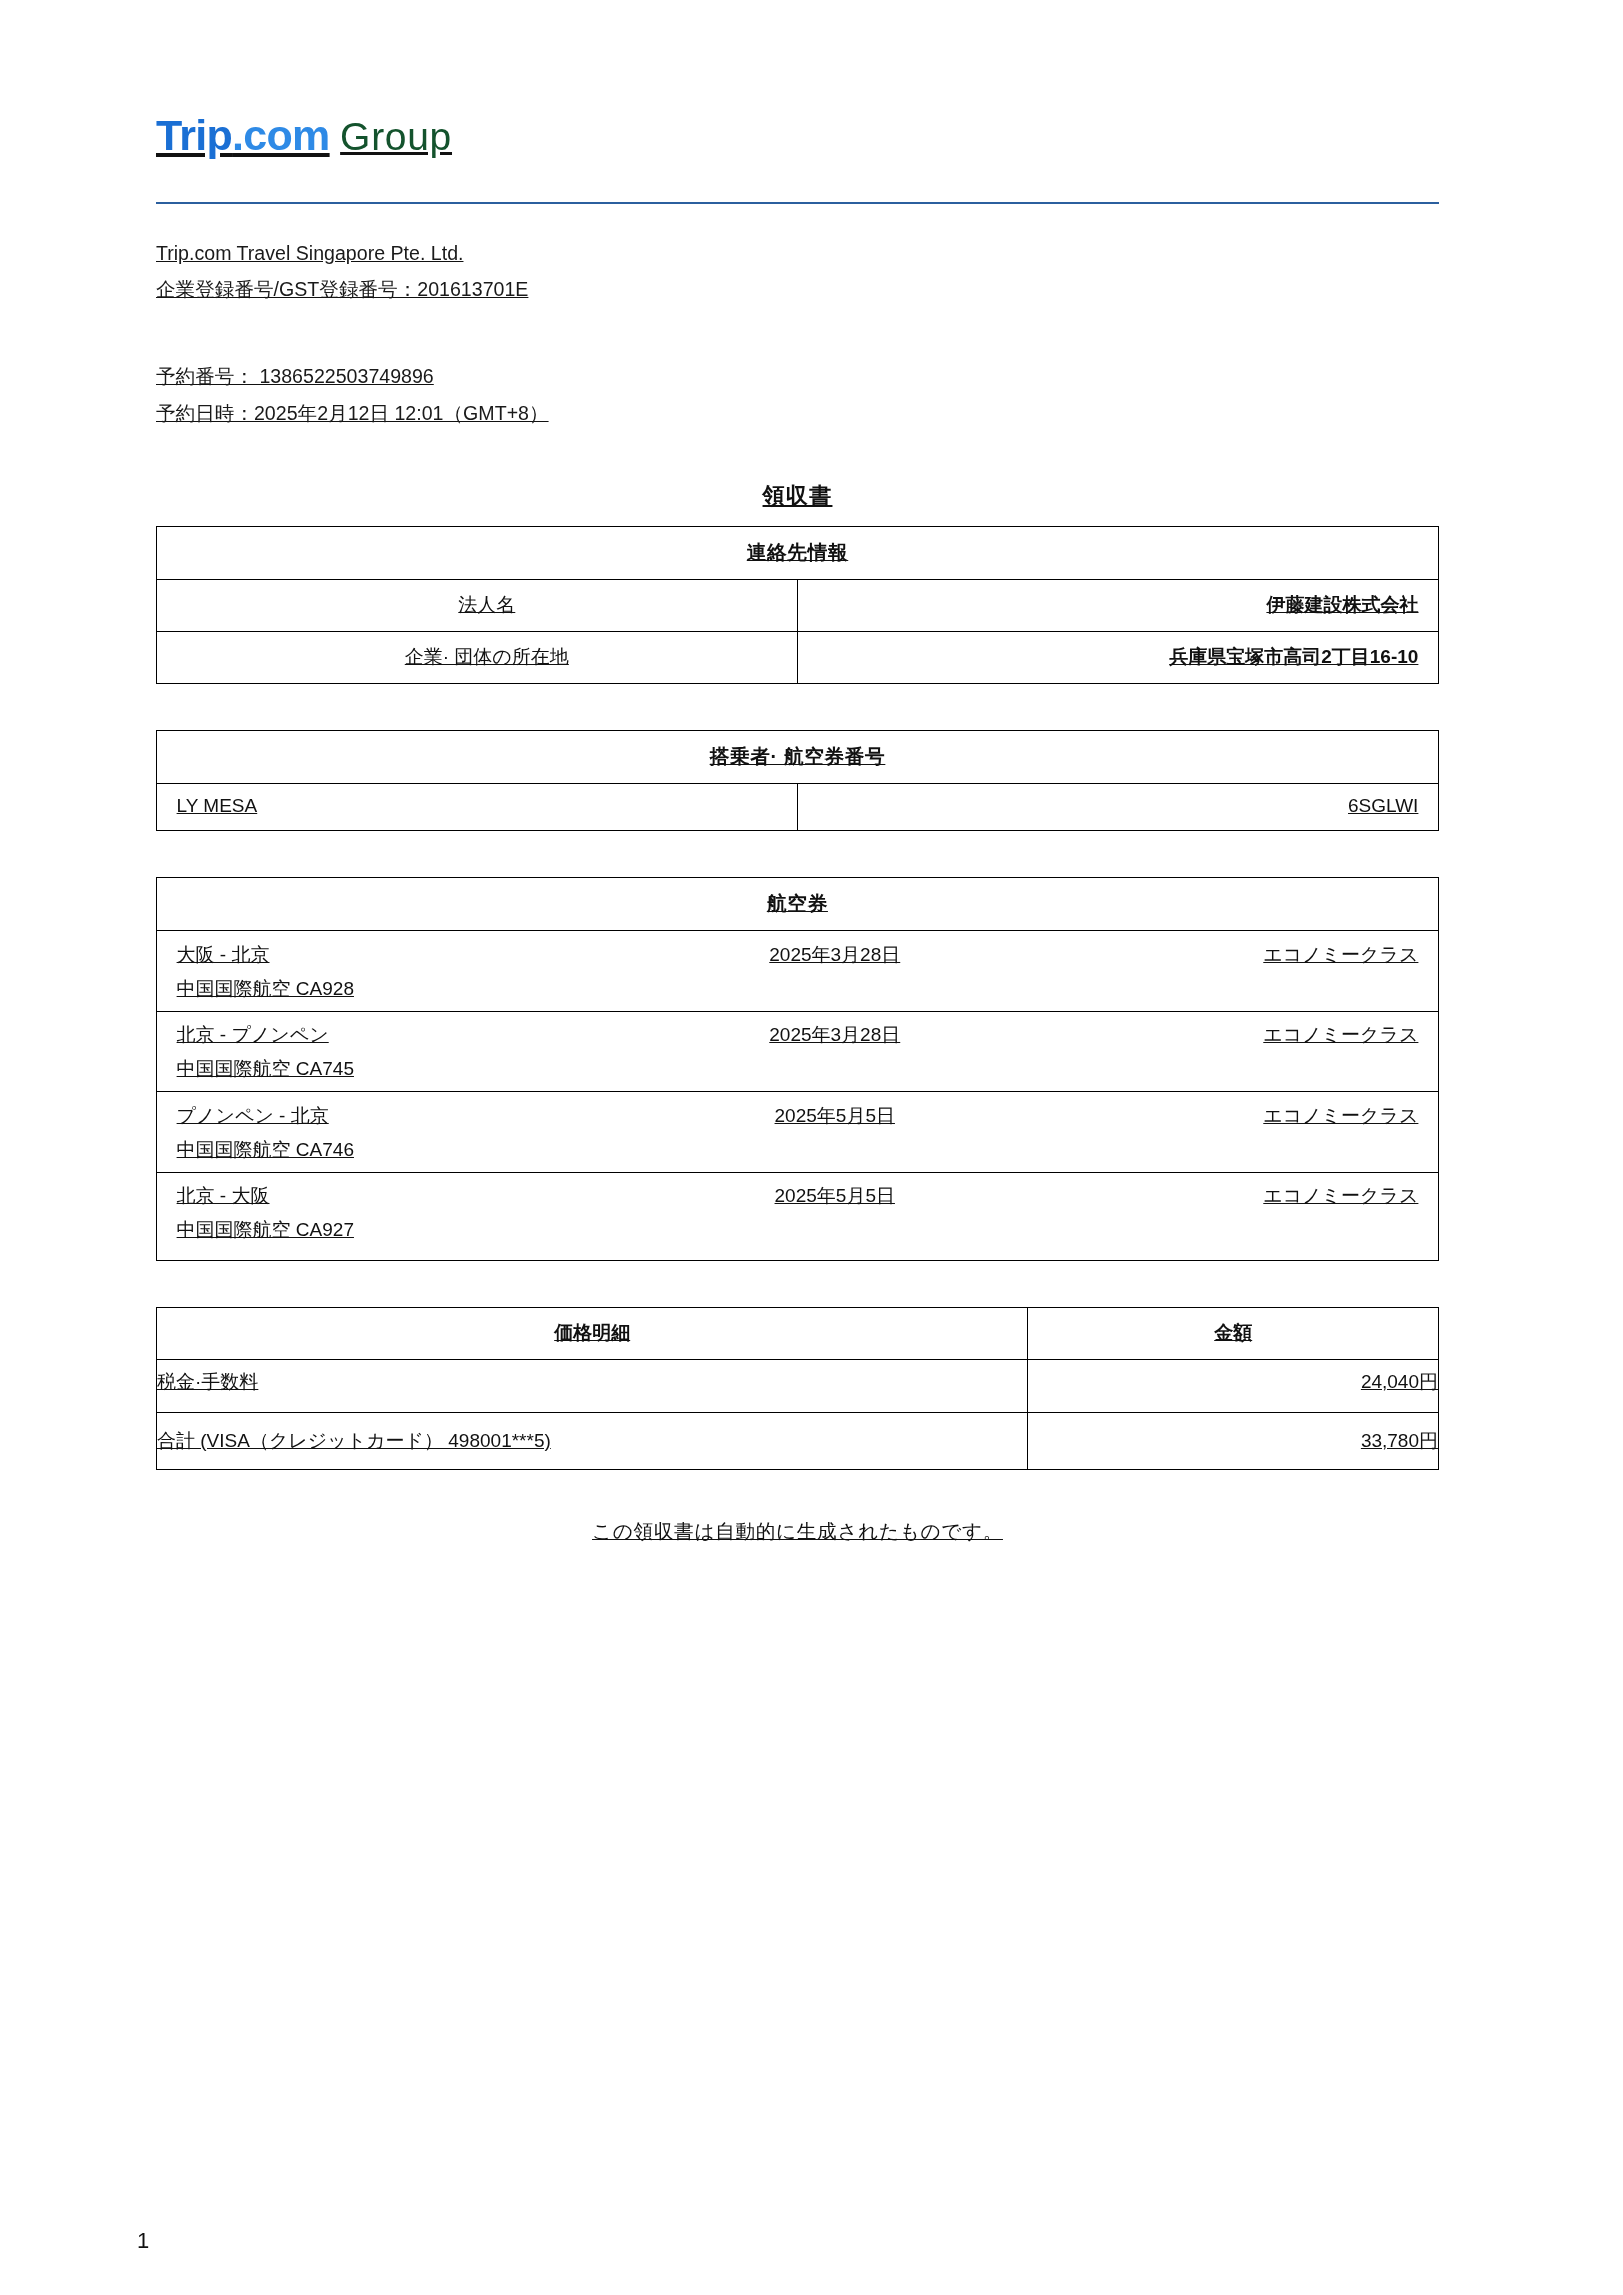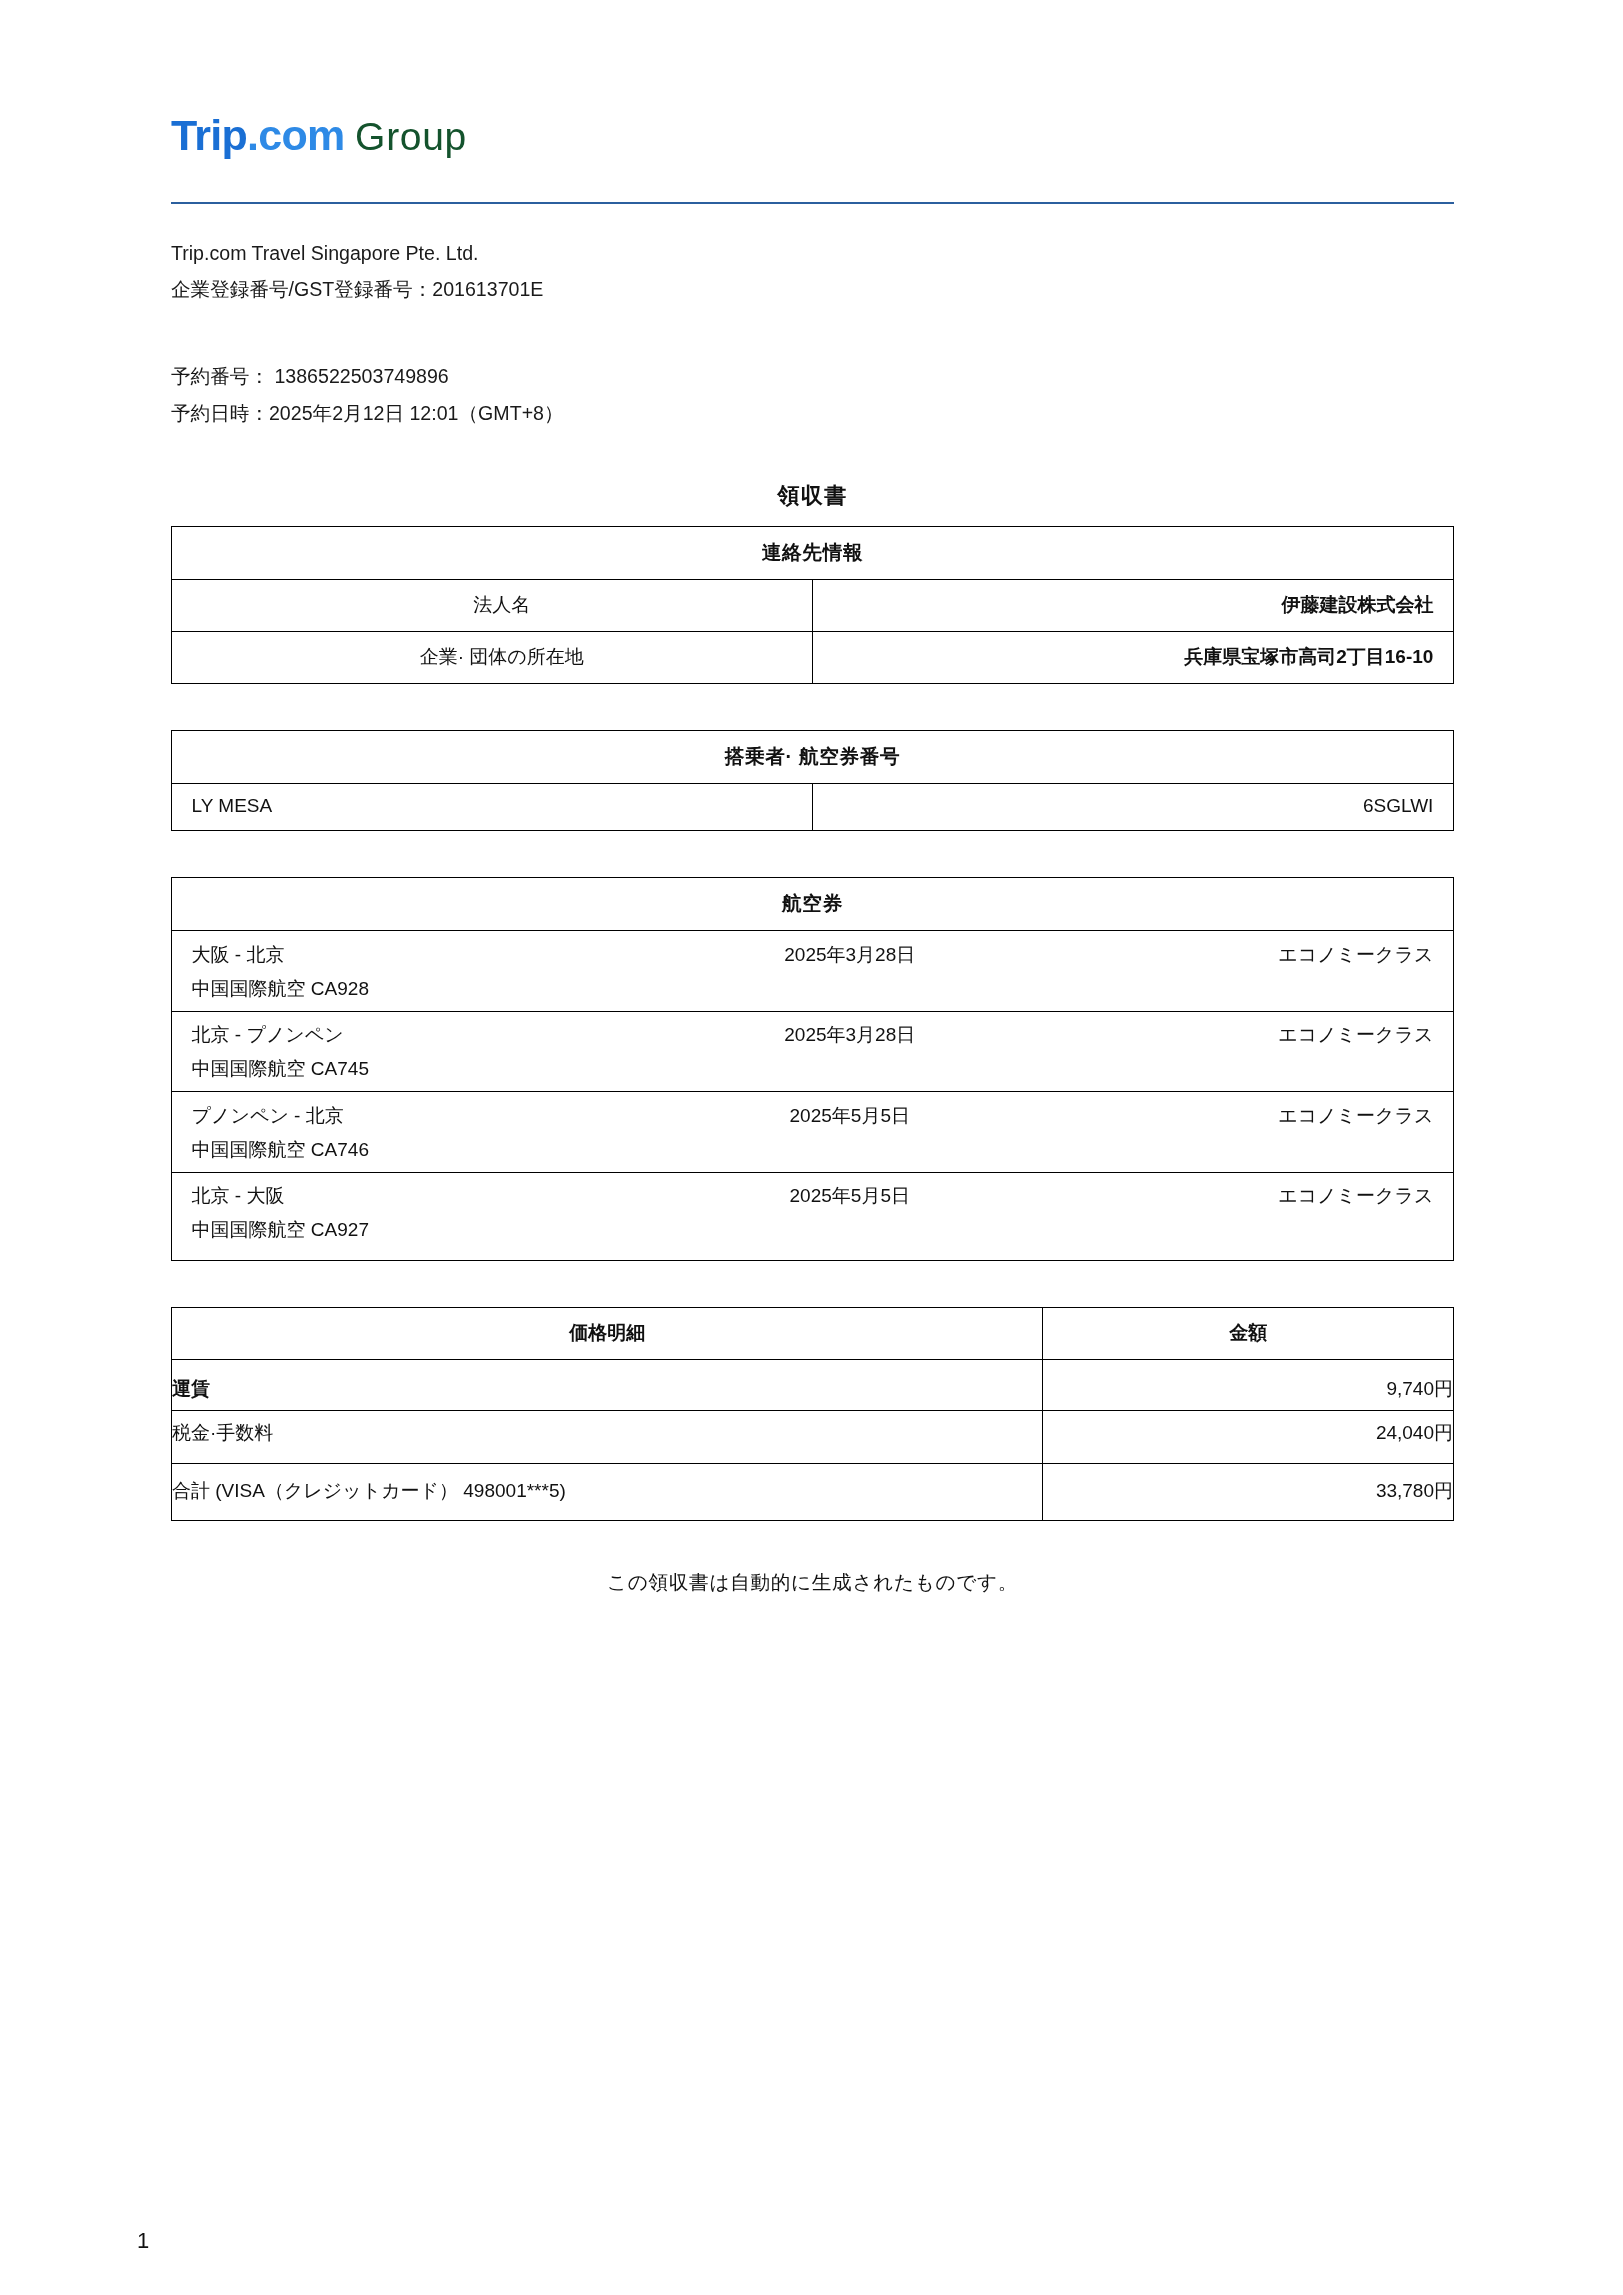--- a/index.html
+++ b/index.html
@@ -15,23 +15,24 @@
     position: relative;
     width: 1623px;
     height: 2295px;
     background: #ffffff;
     box-sizing: border-box;
     padding: 0;
     overflow: hidden;
   }
   .content {
     position: absolute;
-    left: 171px;
+    left: 156px;
     top: 111px;
     width: 1283px;
+    text-decoration: underline;
   }
 
   
   .logo-row {
     display: flex;
     align-items: baseline;
     gap: 10.5px;
     height: 79px;
   }
   .logo-trip {
@@ -279,24 +280,20 @@
       </tr>
     </tbody>
       </table>
 
     <table class="box tbl-gap-2">
       <tbody>
           <tr class="price-head">
         <td style="width:68%">価格明細</td>
         <td style="width:32%">金額</td>
       </tr>
-      <tr class="price-row first">
-        <td class="price-label bold">運賃</td>
-        <td class="price-amt">9,740円</td>
-      </tr>
       <tr class="price-row last">
         <td class="price-label">税金·手数料</td>
         <td class="price-amt">24,040円</td>
       </tr>
       <tr class="total-row">
         <td class="price-label">合計 (VISA（クレジットカード） 498001***5)</td>
         <td class="price-amt">33,780円</td>
       </tr>
     </tbody>
       </table>

